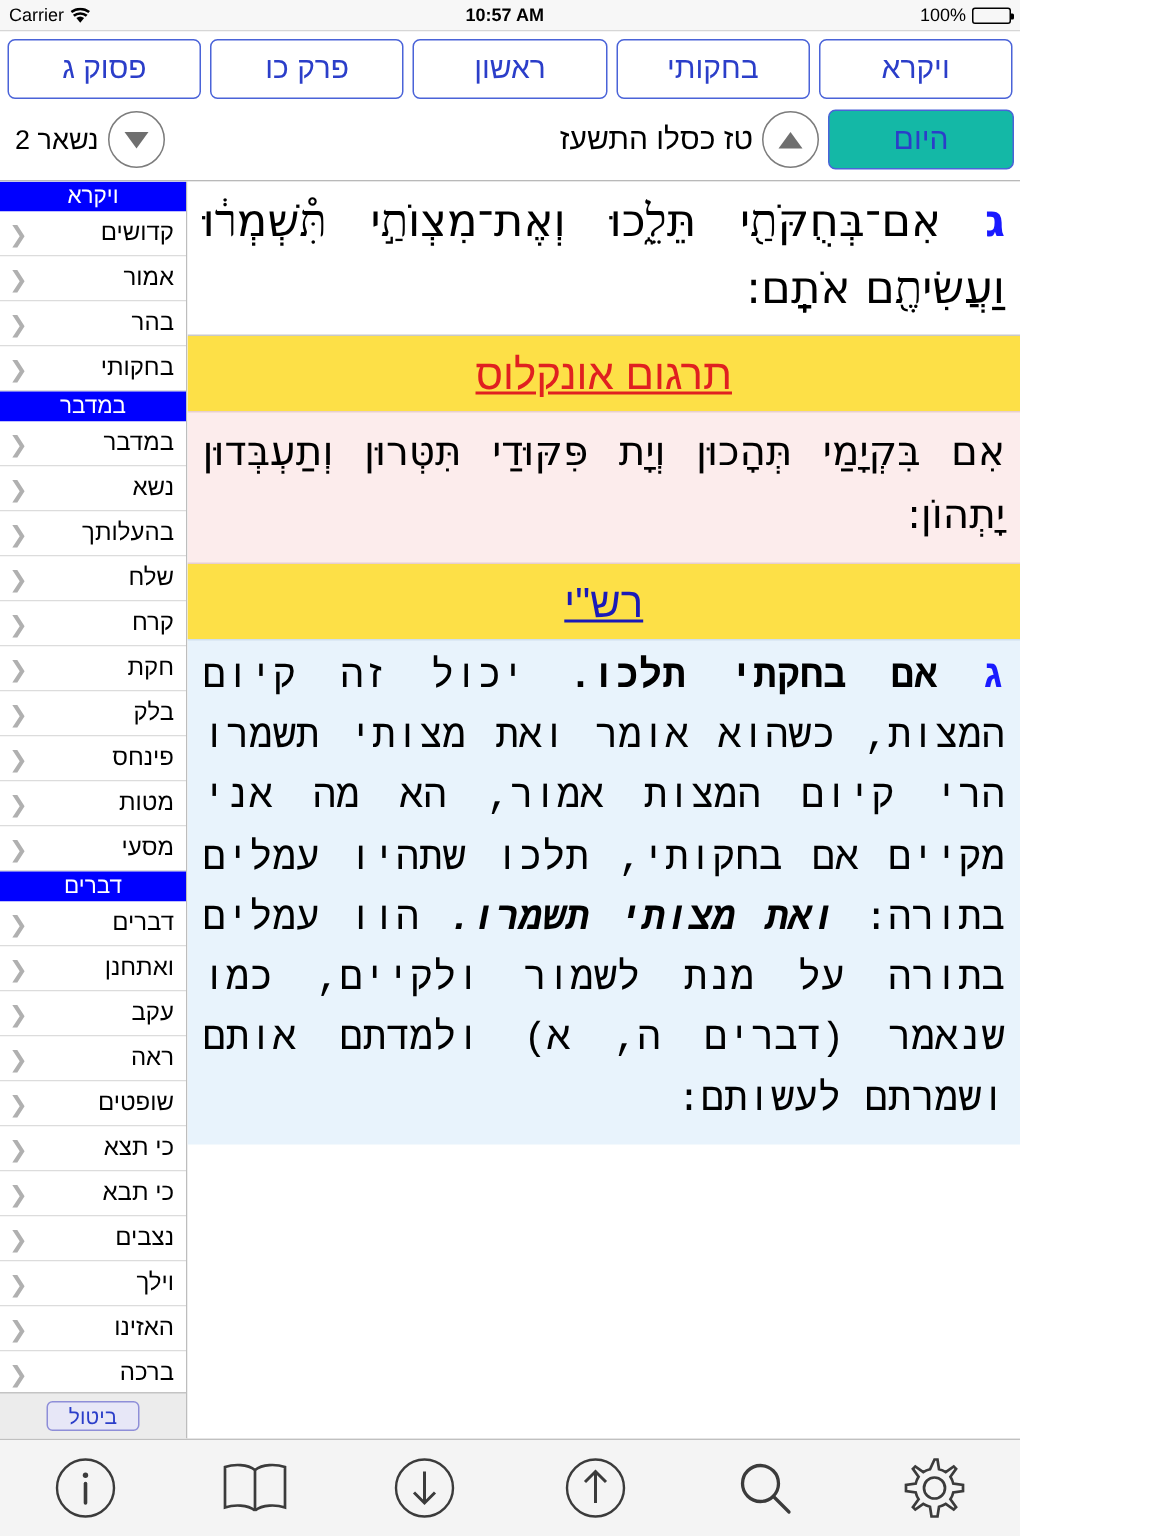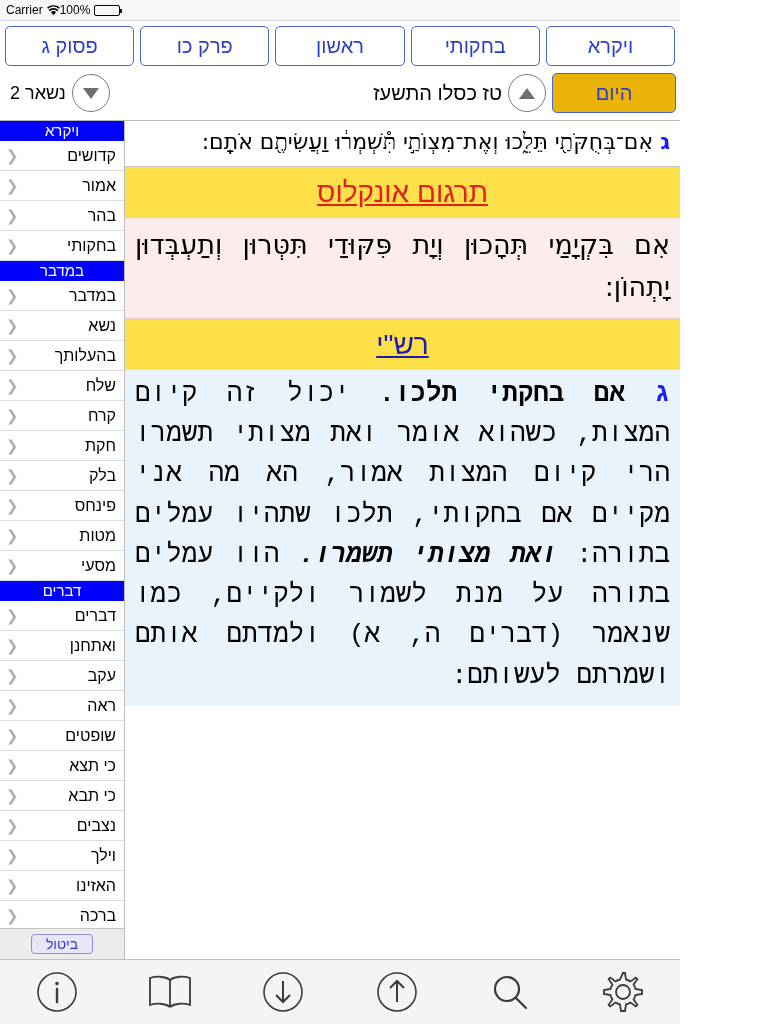--- a/index.html
+++ b/index.html
@@ -87,21 +87,21 @@
     background: #ffffff;
     direction: rtl;
     flex: none;
     gap: 6px;
   }
   .today-btn {
     width: 124px;
     height: 40px;
     border: 1px solid #4a63d8;
     border-radius: 5px;
-    background: #eab308;
+    background: #14b8a6;
     color: #2b3ec9;
     font-size: 20px;
     display: flex;
     align-items: center;
     justify-content: center;
     box-sizing: border-box;
   }
   .round-btn {
     width: 36px; height: 36px;
     border: 1.5px solid #7c7c7c;
@@ -207,21 +207,21 @@
     background: #ffffff;
     position: relative;
   }
   .verse-block {
     padding: 4px 10px 8px 10px;
     border-bottom: 1px solid #c9c9c9;
     background: #ffffff;
   }
   .verse-text {
     font-family: "DejaVu Sans", serif;
-    font-size: 22px;
+    font-size: 30px;
     line-height: 1.5;
     color: #000;
     text-align: justify;
   }
   .verse-num {
     color: #1a1aff;
     font-weight: bold;
   }
   .section-title {
     text-align: center;
@@ -287,20 +287,21 @@
     <div class="status-left">
       <span>Carrier</span>
       <span class="wifi-icon">
         <svg width="13" height="11" viewBox="0 0 13 11">
           <path d="M6.5 10.2 L3.9 7.0 A4.2 4.2 0 0 1 9.1 7.0 Z" fill="#000"></path>
           <path d="M1.6 4.9 A7.6 7.6 0 0 1 11.4 4.9 L10.2 6.2 A5.9 5.9 0 0 0 2.8 6.2 Z" fill="#000"></path>
           <path d="M0 2.4 A10.5 10.5 0 0 1 13 2.4 L11.9 3.7 A8.8 8.8 0 0 0 1.1 3.7 Z" fill="#000"></path>
         </svg>
       </span>
     </div>
+    <div class="status-center">10:57 AM</div>
     <div class="status-right">
       <span>100%</span>
       <span class="battery">
         <span class="battery-fill" style="width:100%"></span>
       </span>
     </div>
   </div>
 
   <div class="toolbar-top">
     <div class="nav-btn">פסוק ג</div>

